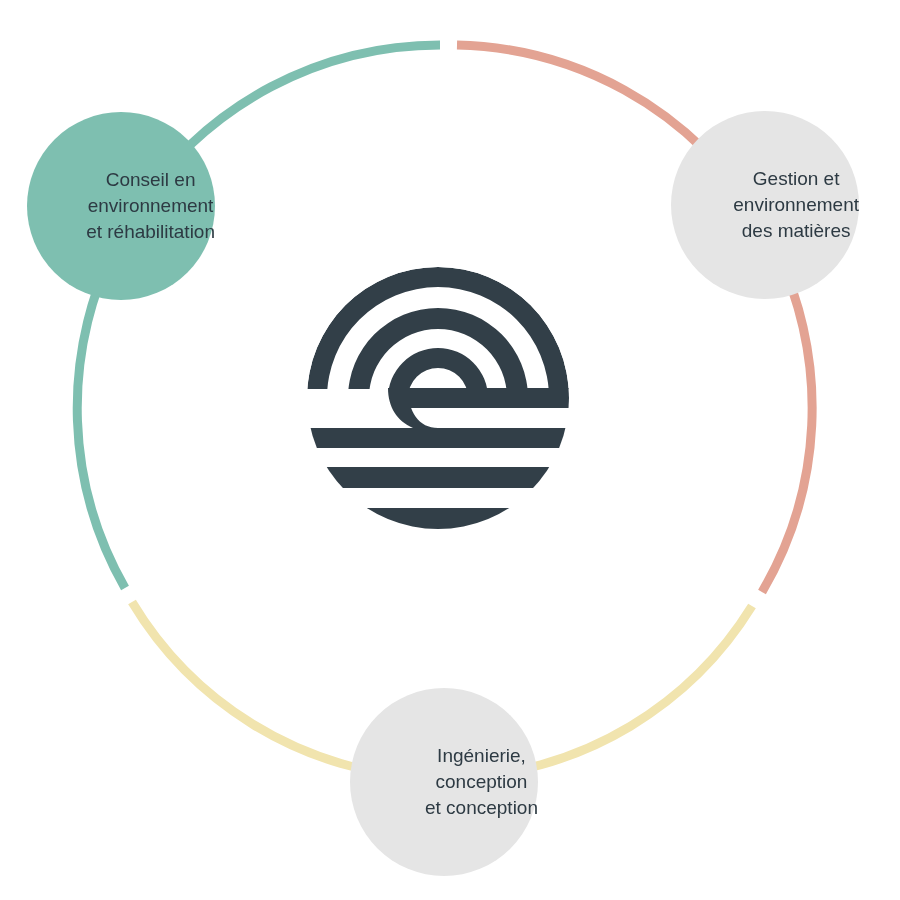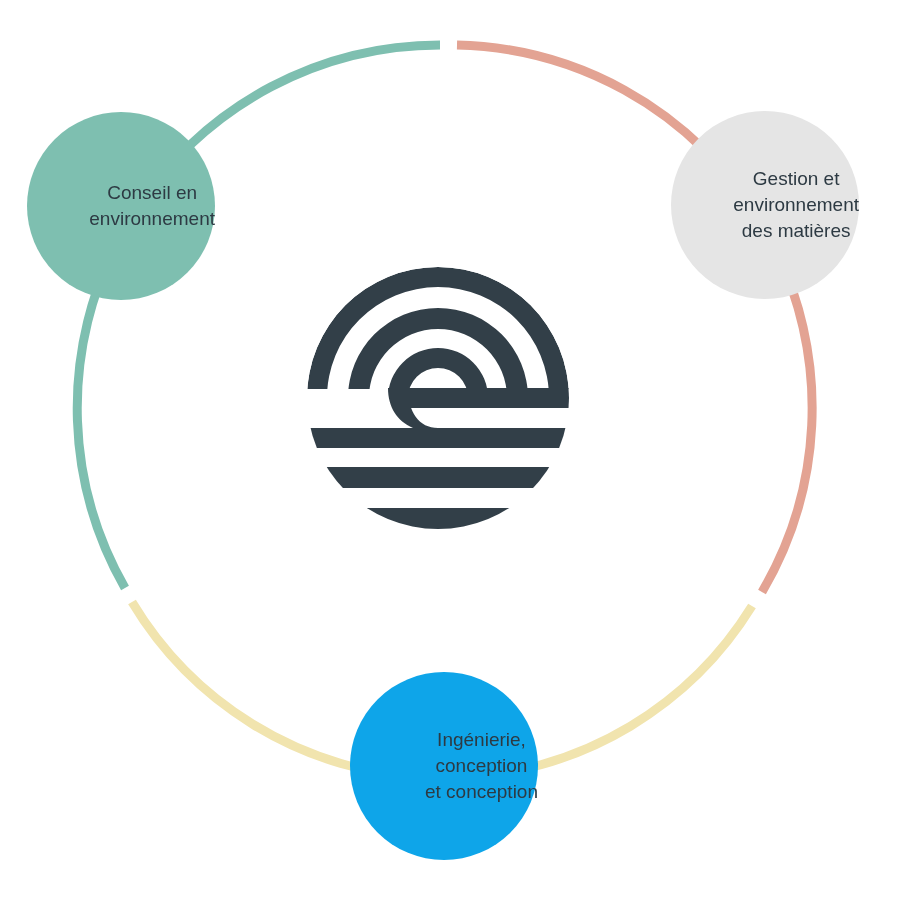--- a/index.html
+++ b/index.html
@@ -23,32 +23,33 @@
 
   <path d="M 457 45 A 363 363 0 0 1 762 592" fill="none" stroke="#e3a393" stroke-width="9"></path>
 
   <path d="M 132 602 A 363 363 0 0 0 752 606" fill="none" stroke="#f1e4ae" stroke-width="9"></path>
 </svg>
 
 <div class="node" style="left:27px; top:112px; background:#7ebfb0;">
   <div>
     <span>Conseil en</span>
     <span>environnement</span>
+    <span>et réhabilitation</span>
   </div>
 </div>
 
 <div class="node" style="left:671px; top:111px; background:#e5e5e5;">
   <div>
     <span>Gestion et</span>
     <span>environnement</span>
     <span>des matières</span>
   </div>
 </div>
 
-<div class="node" style="left:350px; top:672px; background:#0ea5e9;">
+<div class="node" style="left:350px; top:688px; background:#e5e5e5;">
   <div>
     <span>Ingénierie,</span>
     <span>conception</span>
     <span>et conception</span>
   </div>
 </div>
 
 <svg class="logo" width="262" height="262" viewBox="0 0 262 262">
   <defs>
     <clipPath id="logoClip">

